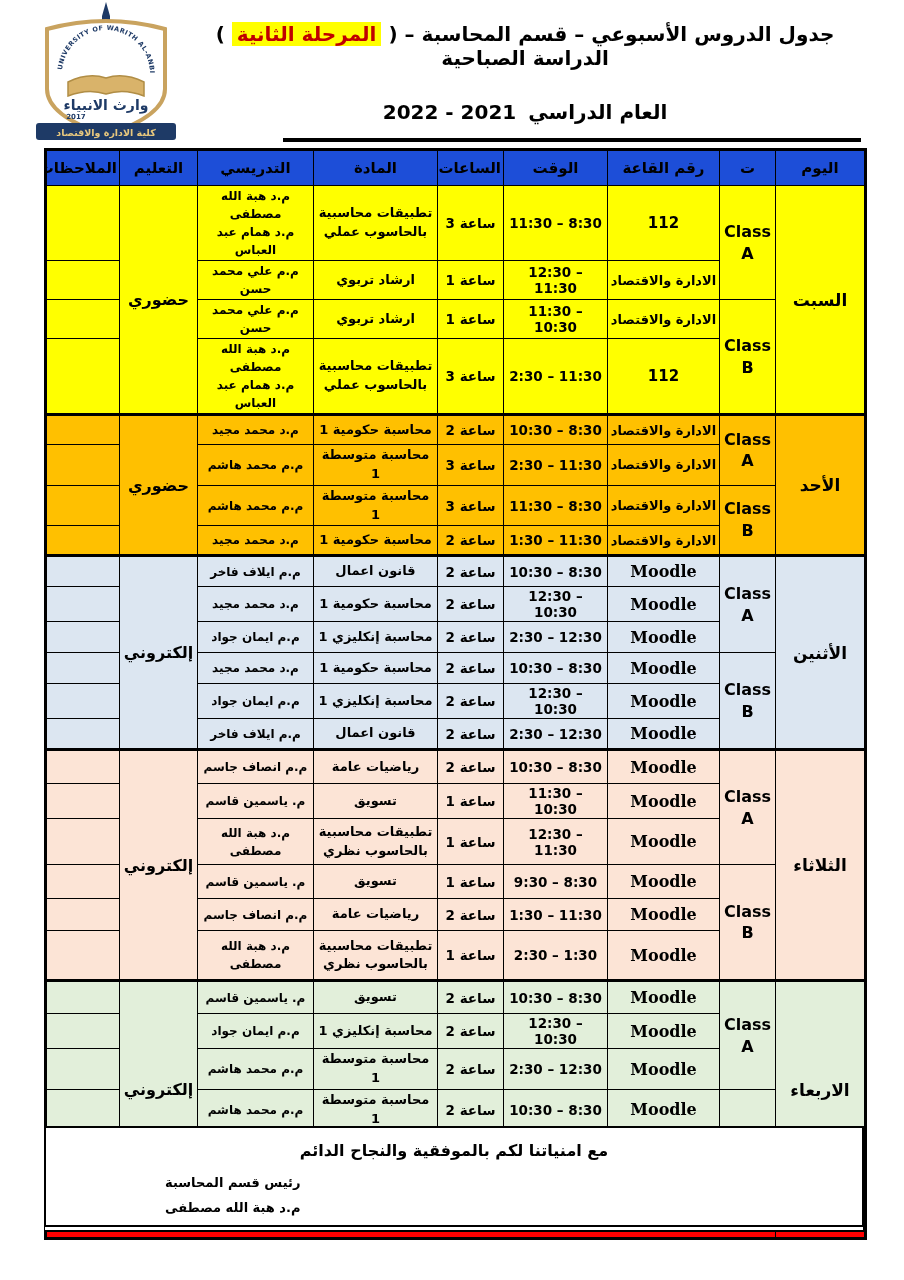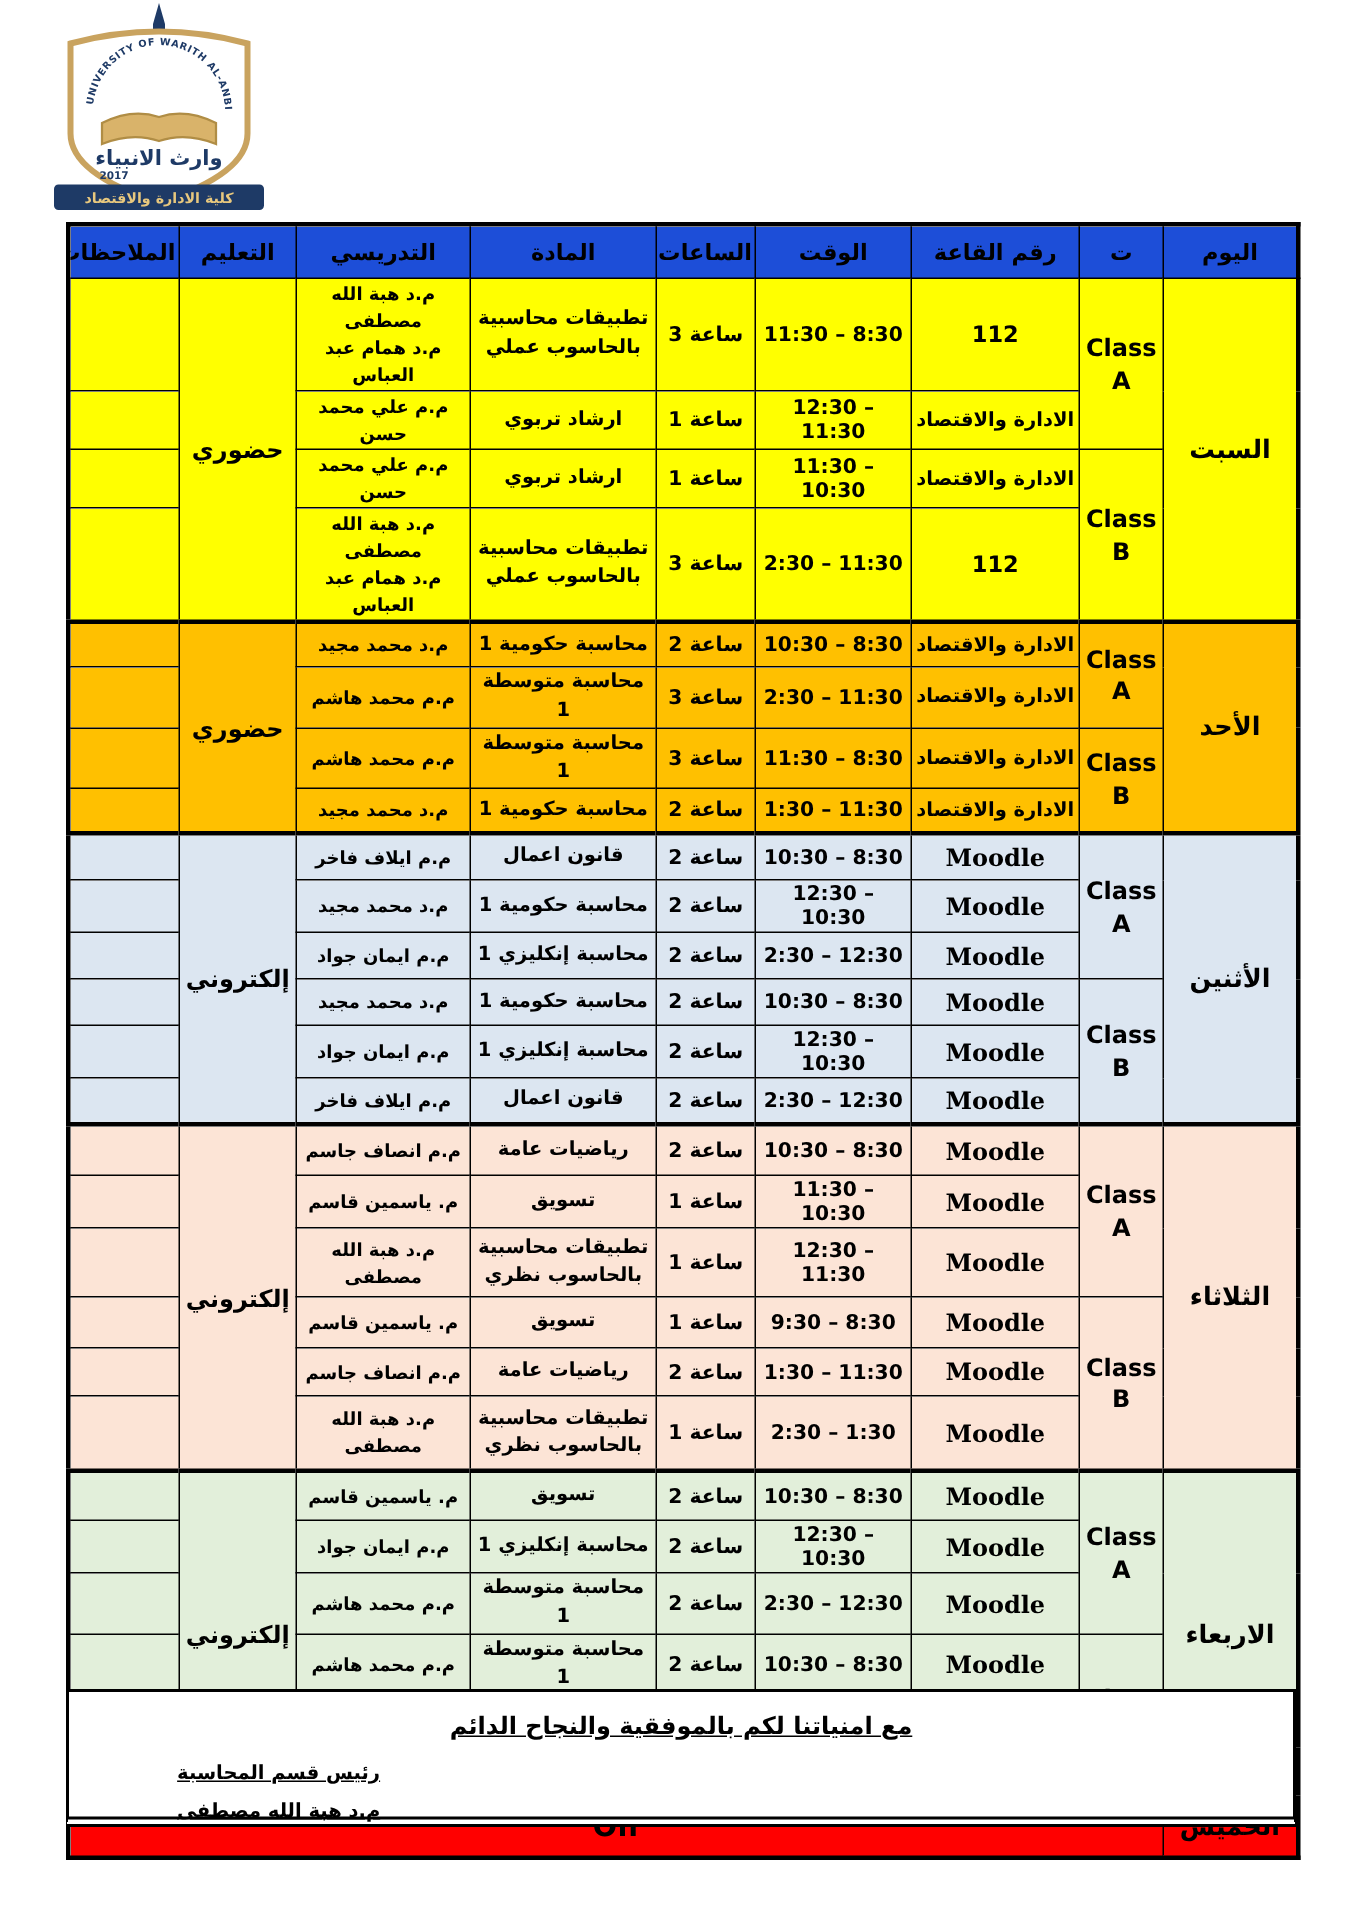--- a/index.html
+++ b/index.html
@@ -35,24 +35,24 @@
   td.room { font-size:13px; }
   td.room.num { font-size:15px; }
   td.room.moodle { font-family:"DejaVu Serif",serif; font-size:16px; }
   td.time, td.hours { font-size:13.5px; }
   .ltr { direction:ltr; unicode-bidi:isolate; }
   td.off { font-size:19px; }
   tr.h30{height:30px} tr.h31{height:31px} tr.h32{height:32px} tr.h33{height:33px}
   tr.h34{height:34px} tr.h40{height:40px} tr.h46{height:46px} tr.h50{height:50px}
 
   
-  .footer-box { position:absolute; left:44px; top:1126px; width:820px; height:92px; box-sizing:border-box;
-                border:2px solid #000; border-bottom:7px double #000; background:#fff;text-decoration:underline; }
+  .footer-box { position:absolute; left:44px; top:1126px; width:820px; height:106px; box-sizing:border-box;
+                border:2px solid #000; border-bottom:7px double #000; background:#fff; }
   .wish { text-align:center; margin-top:13px; font-size:16px; }
-  .sig-row { display:flex; padding:15px 104px 0 72px; }
+  .sig-row { display:flex; padding:15px 104px 0 119px; }
   .sig { text-align:center; font-size:13px; }
   .sig div { margin-bottom:10px; }
 </style>
 </head>
 <body>
 
 <div class="page">
 
   <div class="logo-wrap">
     <svg viewBox="0 0 156 140" width="156" height="140">
@@ -65,20 +65,28 @@
         <textPath href="#arcpath" startOffset="4">UNIVERSITY OF WARITH AL-ANBIYAA</textPath>
       </text>
       <path d="M40,80 Q60,70 78,76 Q96,70 116,80 L116,94 Q96,86 78,92 Q60,86 40,94 Z" fill="#d9b36a" stroke="#b08d45" stroke-width="1.5"></path>
       <text x="78" y="108" text-anchor="middle" font-size="14" font-weight="bold" fill="#1e3a66">وارث الانبياء</text>
       <text x="48" y="117" text-anchor="middle" font-size="7" font-weight="bold" fill="#1e3a66">2017</text>
       <rect x="8" y="121" width="140" height="17" rx="3" fill="#1e3a66"></rect>
       <text x="78" y="133.5" text-anchor="middle" font-size="9.5" font-weight="bold" fill="#e8c87e">كلية الادارة والاقتصاد</text>
     </svg>
   </div>
 
+  <div class="titles">
+    <h1 class="main-title" dir="rtl"><span>جدول الدروس الأسبوعي – قسم المحاسبة  – ( </span><span class="hl">المرحلة الثانية</span><span> ) الدراسة الصباحية</span></h1>
+    <div class="year-line">
+      <span class="years">2022 - 2021</span>
+      <span>العام الدراسي</span>
+    </div>
+    <div class="head-rule"></div>
+  </div>
 
   <table class="sched" dir="rtl">
     <colgroup>
       <col style="width:90px">
         <col style="width:56px">
         <col style="width:112px">
         <col style="width:104px">
       <col style="width:66px">
         <col style="width:124px">
         <col style="width:116px">

